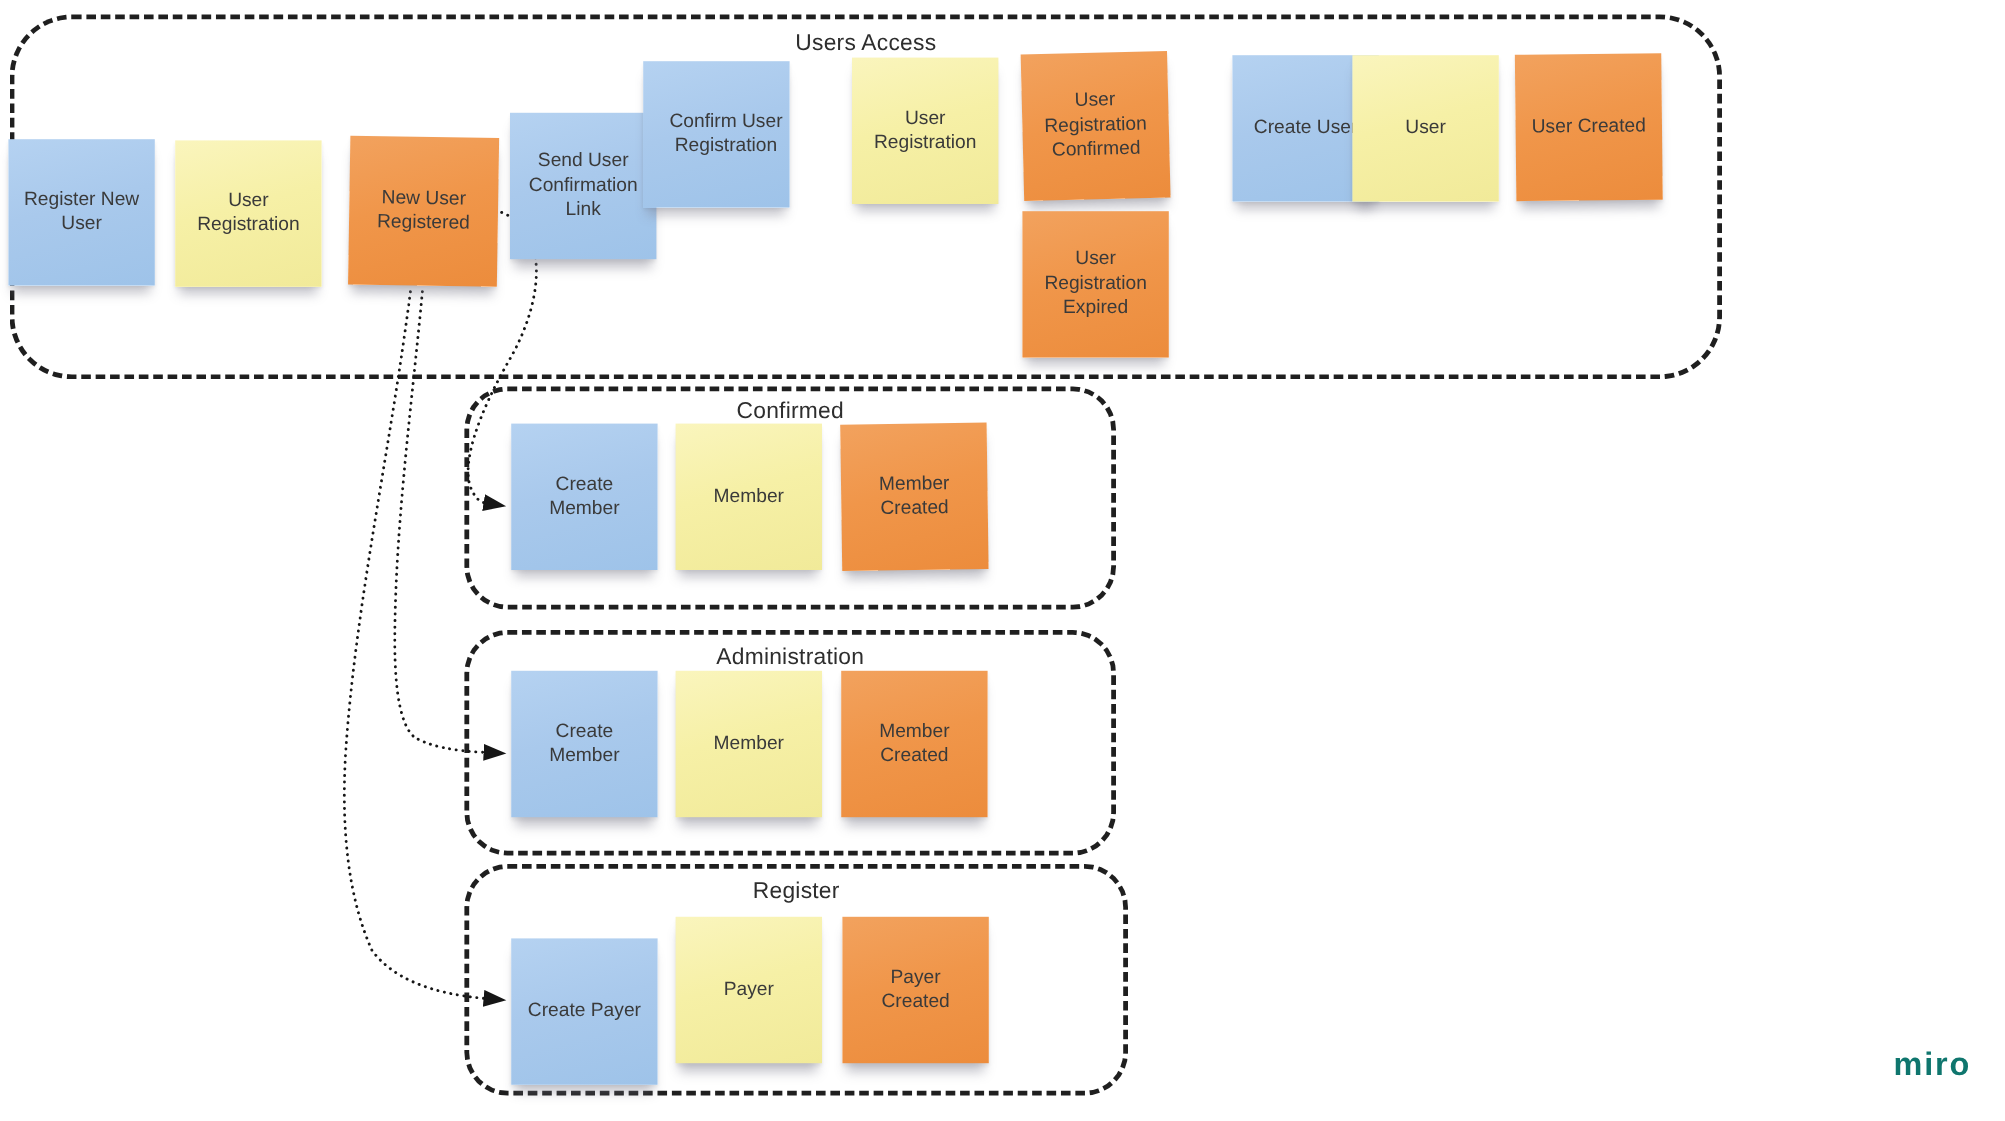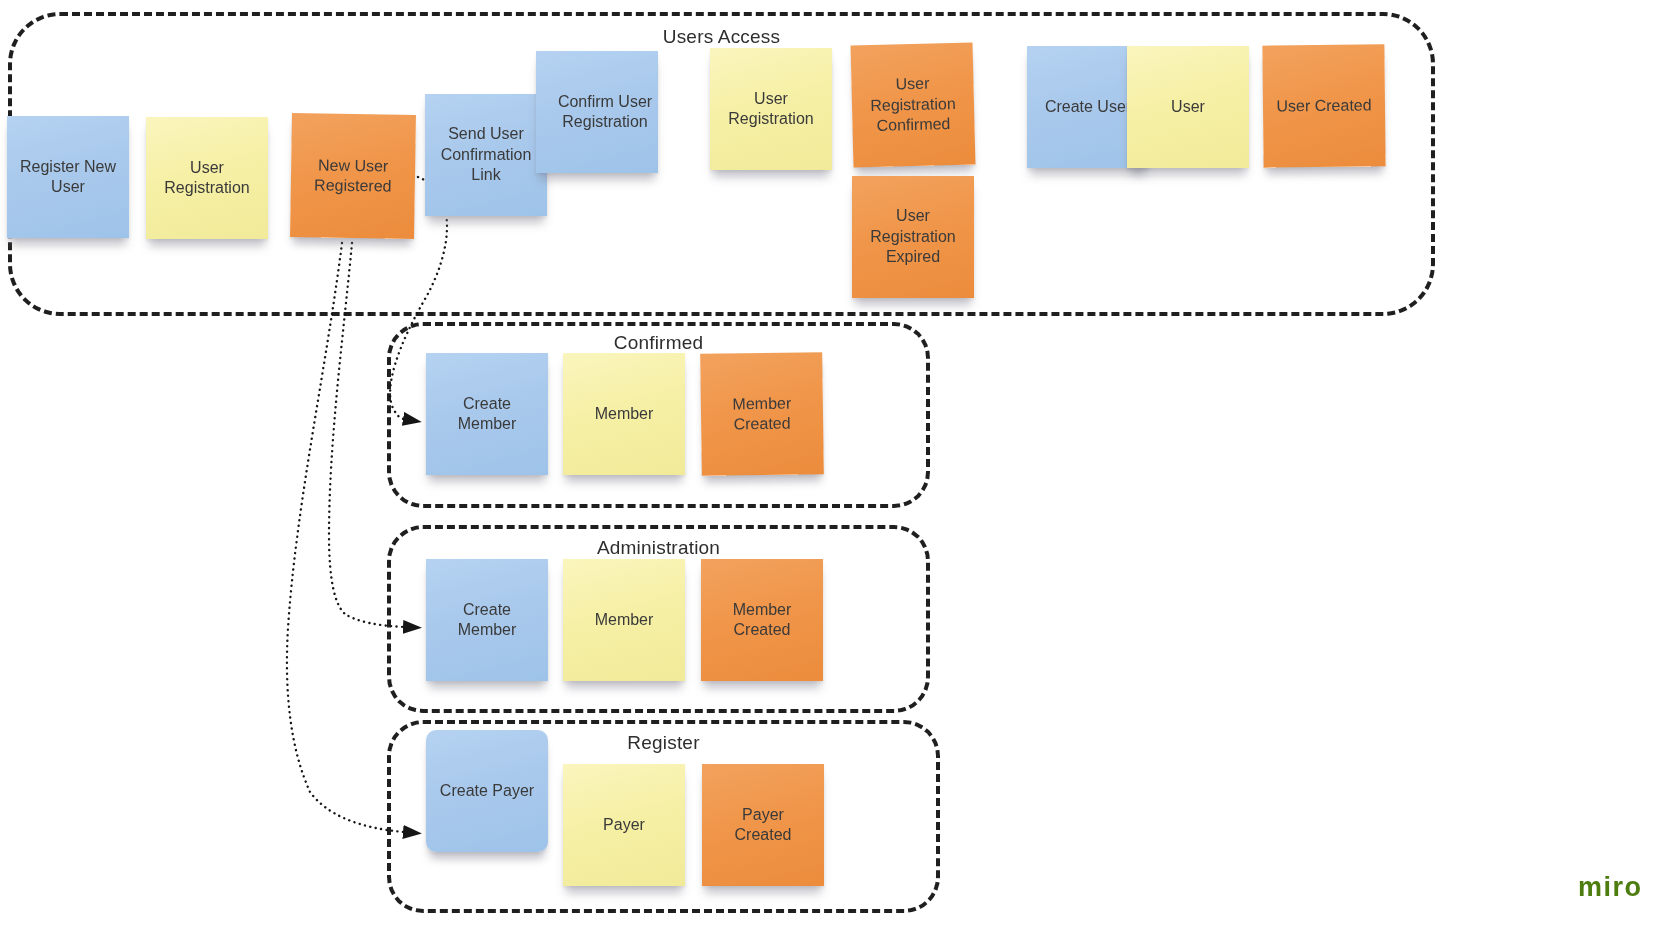--- a/index.html
+++ b/index.html
@@ -22,21 +22,21 @@
     font-size:16px;line-height:1.28;color:#3a3a3a;
     padding:4px;box-sizing:border-box;
     box-shadow:0 10px 9px -3px rgba(125,125,140,.45),0 2px 3px rgba(0,0,0,.08);
   }
   .blue  {background:linear-gradient(165deg,#b5d2f1 0%,#a9c9ec 45%,#9ec3e9 100%);}
   .yellow{background:linear-gradient(165deg,#faf5bd 0%,#f6f0a6 45%,#f1ea99 100%);}
   .orange{background:linear-gradient(165deg,#f2a25e 0%,#f0964a 45%,#ec8c3c 100%);}
   #connector-layer{position:absolute;left:0;top:0;pointer-events:none;}
   #watermark{
     position:absolute;left:1578px;top:872px;
-    font-size:27px;font-weight:bold;letter-spacing:1.5px;color:#4d7c0f;
+    font-size:27px;font-weight:bold;letter-spacing:1.5px;color:#0f766e;
   }
 </style>
 </head>
 <body>
 
 <div id="board">
 
   <div class="frame" style="left:8px;top:12px;width:1419px;height:296px;border-radius:52px;">
     <div class="frame-title" style="top:10px;">Users Access</div>
   </div>
@@ -92,20 +92,20 @@
   <div class="note yellow" style="left:563px;top:353px;">Member</div>
   <div class="note orange" style="left:701px;top:353px;transform:rotate(-0.8deg);">Member
 Created</div>
 
   <div class="note blue" style="left:426px;top:559px;">Create
 Member</div>
   <div class="note yellow" style="left:563px;top:559px;">Member</div>
   <div class="note orange" style="left:701px;top:559px;">Member
 Created</div>
 
-  <div class="note blue" style="left:426px;top:730px;border-radius:10px;">Create Payer</div>
+  <div class="note blue" style="left:426px;top:782px;">Create Payer</div>
   <div class="note yellow" style="left:563px;top:764px;">Payer</div>
   <div class="note orange" style="left:702px;top:764px;">Payer
 Created</div>
 
   <div id="watermark">miro</div>
 
 </div>
 
 </body></html>

